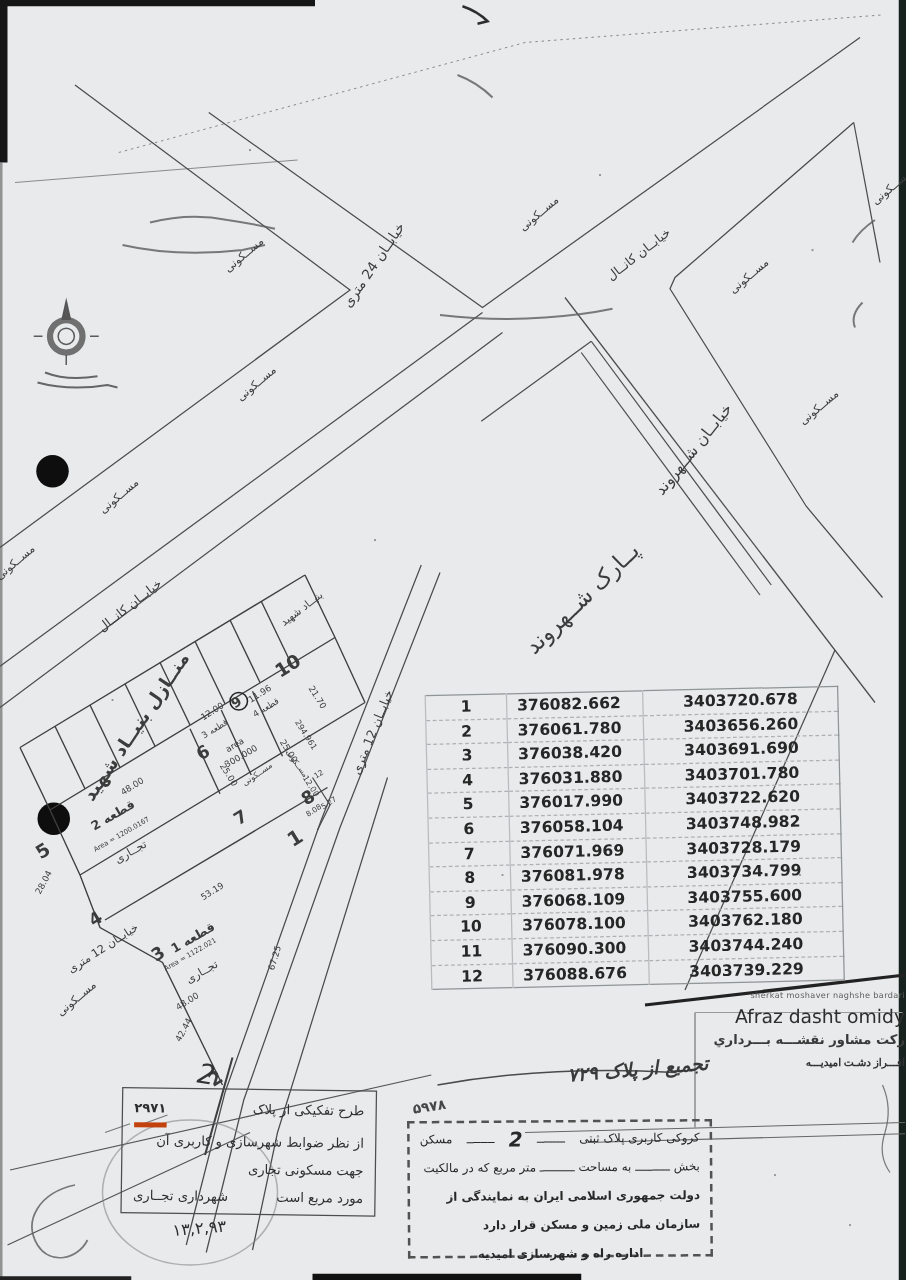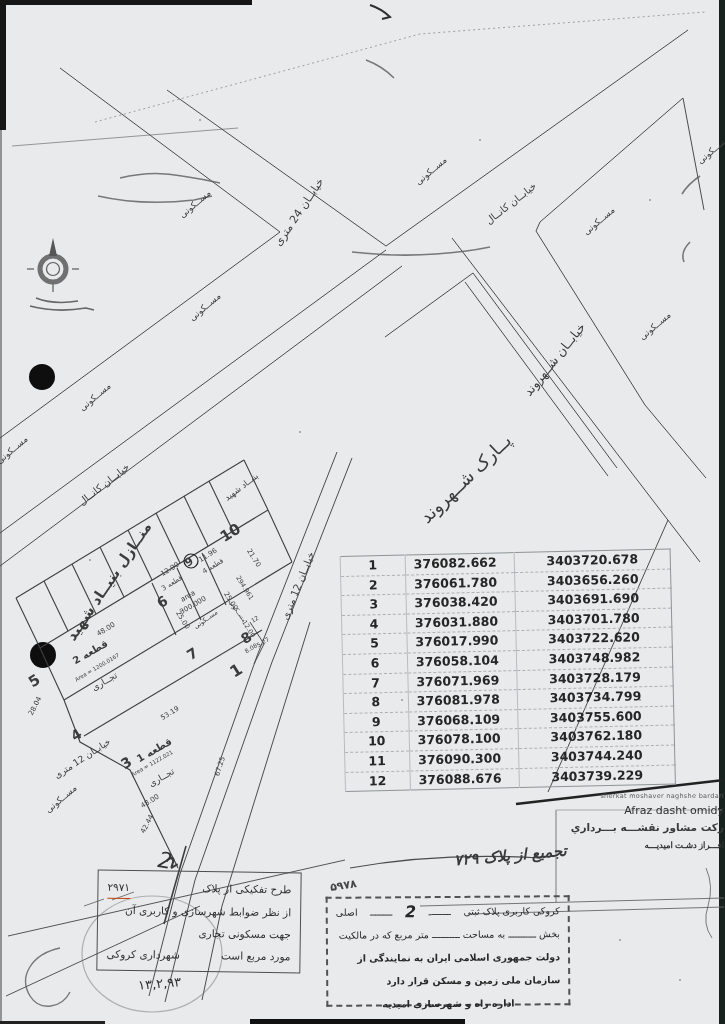--- a/index.html
+++ b/index.html
@@ -12,29 +12,29 @@
   .coord-table{left:345px;top:556px;width:331px;transform:rotate(-1.3deg);transform-origin:left bottom;}
   .coord-table table{width:100%;border-collapse:collapse;border:1px solid #8f9496;}
   .coord-table td{height:18.6px;font-size:12.5px;font-weight:bold;color:#262626;
      border-top:1px dashed #aeb1b3;border-left:1px solid #b9bcbe;padding:0;line-height:1;}
   .coord-table td:nth-child(1){width:66px;text-align:center;}
   .coord-table td:nth-child(2){width:101px;text-align:left;padding-left:8px;}
   .coord-table td:nth-child(3){width:158px;text-align:center;}
   
   .afraz{left:552px;top:784px;width:172px;text-align:right;color:#333;}
   .afz1{font-size:6.5px;letter-spacing:.3px;color:#5d5d5d;margin-top:8px;}
-  .afz2{font-size:11px;color:#2e2e2e;margin-top:4px;}
+  .afz2{font-size:15px;color:#2e2e2e;margin-top:4px;}
   .afz3{font-size:10.5px;direction:rtl;color:#3a3a3a;margin-top:4px;font-weight:bold;}
   .afz4{font-size:8.5px;font-weight:bold;direction:rtl;color:#333;margin-top:7px;font-family:Liberation Serif, serif;}
   
   .tafkik{left:97px;top:871px;width:204px;height:101px;border:1.5px solid #4e4e4e;
      transform:rotate(.8deg);direction:rtl;padding:5px 9px 0 9px;box-sizing:border-box;
      color:#2e2e2e;font-size:10.5px;}
   .tafkik .row{display:flex;justify-content:space-between;line-height:22px;}
-  .tafkik .num{border-bottom:1px solid #c2410c;font-weight:normal;text-align:right;}
+  .tafkik .num{border-bottom:4px solid #c2410c;font-weight:bold;text-align:right;}
   .tafdate{left:138px;top:976px;font-size:13px;color:#2e2e2e;transform:rotate(-5deg);direction:rtl;}
   .scrawl2{left:158px;top:848px;font-size:22px;font-style:italic;color:#333;transform:rotate(9deg);}
   
   .kroki{left:326px;top:896px;width:244px;height:110px;border:2px dashed #525252;
      transform:rotate(-.4deg);direction:rtl;padding:2px 8px 0 8px;box-sizing:border-box;
      color:#282828;font-size:9.5px;}
   .kroki .row{display:flex;justify-content:space-between;align-items:center;line-height:23px;}
   .kroki .big2{font-size:16px;font-weight:bold;font-style:italic;}
   .kroki .r3{font-weight:bold;line-height:23px;}
   .kroki .r4{font-weight:bold;text-align:center;line-height:23px;}
@@ -315,33 +315,33 @@
     <span class="num">۲۹۷۱</span>
   </div>
   <div class="row">
     <span>از نظر ضوابط شهرسازی و کاربری آن</span>
   </div>
   <div class="row">
     <span>جهت مسکونی تجاری</span>
   </div>
   <div class="row">
     <span>مورد مربع است</span>
-    <span>شهرداری کروکی</span>
+    <span>شهرداری تجــاری</span>
   </div>
 </div>
 <div class="overlay tafdate">۱۳,۲,۹۳</div>
 <div class="overlay scrawl2">2</div>
 
 <div class="overlay kroki">
   <div class="row">
     <span>کروکی کاربری پلاک ثبتی</span>
     <span>ــــــــ</span>
     <span class="big2">2</span>
     <span>ــــــــ</span>
-    <span>اصلی</span>
+    <span>مسکن</span>
   </div>
   <div class="row">
     <span>بخش ــــــــــ به مساحت ــــــــــ متر مربع که در مالکیت</span>
   </div>
   <div class="r3">دولت جمهوری اسلامی ایران به نمایندگی از سازمان ملی زمین و مسکن قرار دارد</div>
   <div class="r4">اداره راه و شهرسازی امیدیه</div>
 </div>
 <div class="overlay hw1">تجمیع از پلاک ۷۲۹</div>
 <div class="overlay hw2">۵۹۷۸</div>
 

